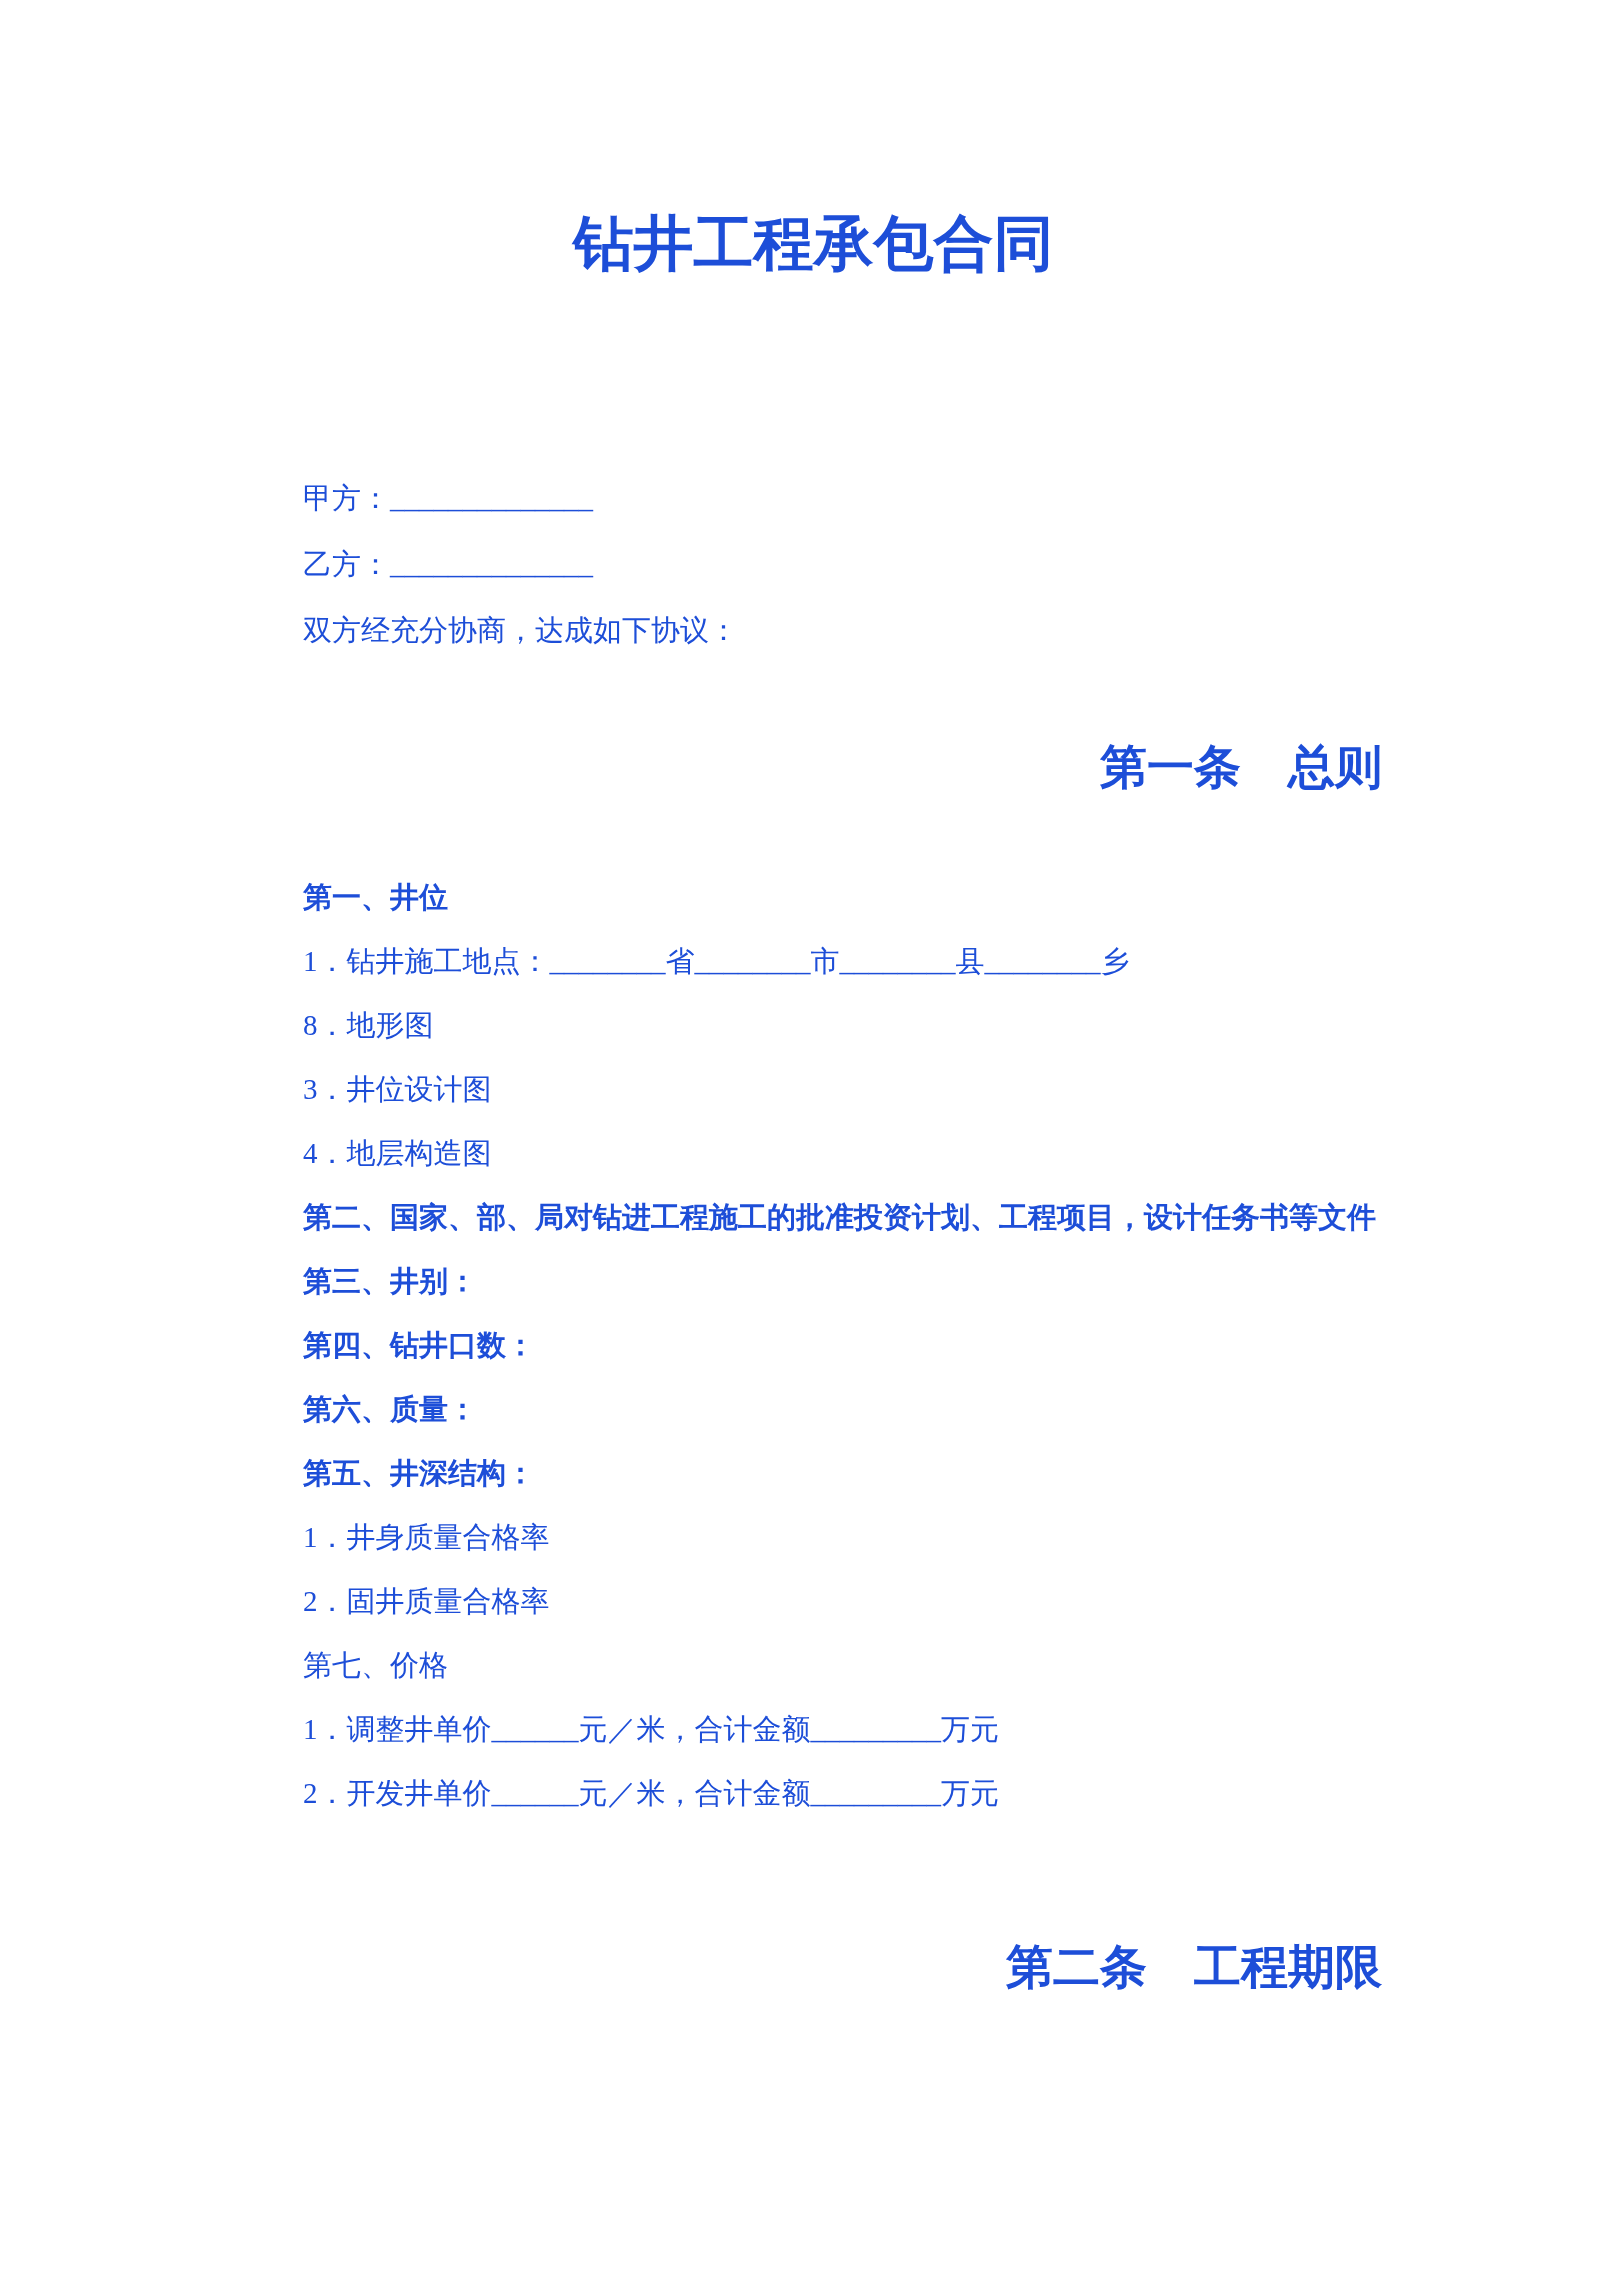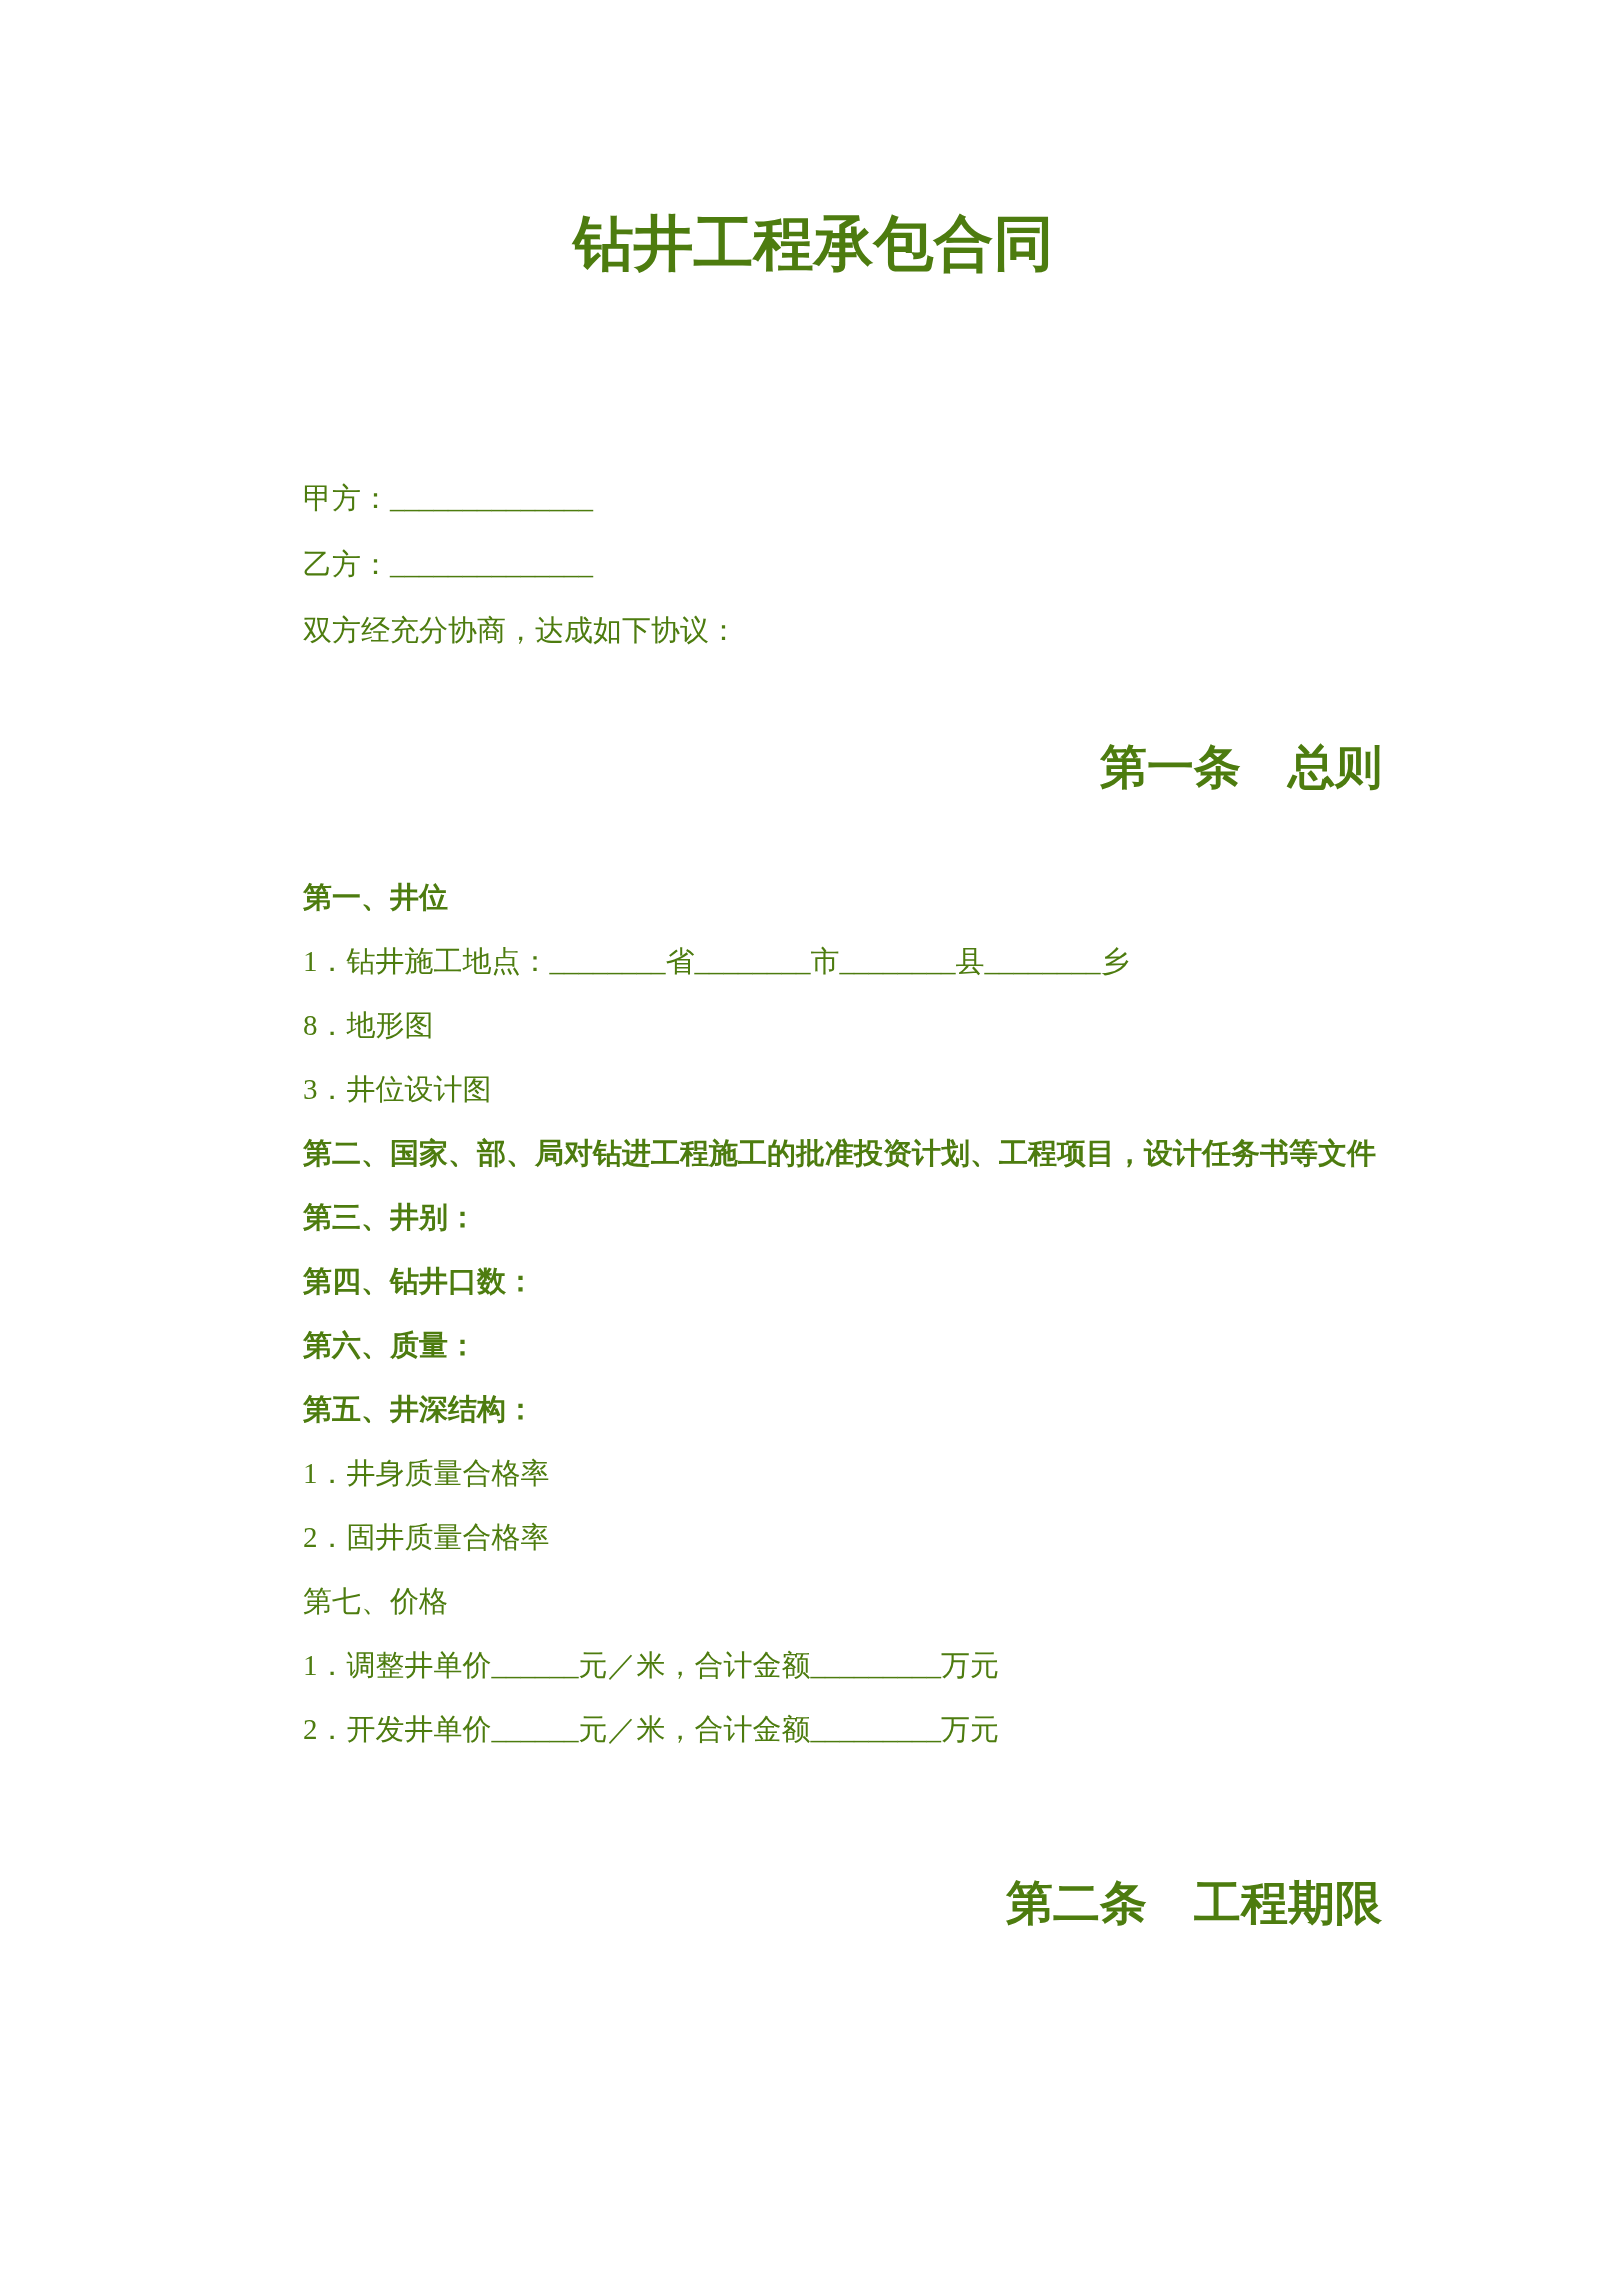--- a/index.html
+++ b/index.html
@@ -1,21 +1,21 @@
 <!DOCTYPE html>
 <html style="font-size:14.5px"><head>
 <meta charset="utf-8">
 <style>
   html, body { margin: 0; padding: 0; background: #ffffff; }
   .page {
     position: relative;
     width: 1623px;
     height: 2130px;
     background: #ffffff;
-    color: #4d7c0f;
+    color: #1d4ed8;
     overflow: hidden;
     font-family: "Liberation Serif", "DejaVu Serif", serif;
     font-size: 29px;
   }
   .content {
     padding: 0 241px 0 245px;
   }
   .doc-title {
     margin: 0;
     padding-top: 194px;
@@ -67,20 +67,21 @@
       <p>双方经充分协商，达成如下协议：</p>
     </div>
 
     <h2 class="article-heading">第一条　总则</h2>
 
     <div class="body-block">
       <p class="b">第一、井位</p>
       <p>1．钻井施工地点：________省________市________县________乡</p>
       <p>8．地形图</p>
       <p>3．井位设计图</p>
+      <p>4．地层构造图</p>
       <p class="b">第二、国家、部、局对钻进工程施工的批准投资计划、工程项目，设计任务书等文件</p>
       <p class="b">第三、井别：</p>
       <p class="b">第四、钻井口数：</p>
       <p class="b">第六、质量：</p>
       <p class="b">第五、井深结构：</p>
       <p>1．井身质量合格率</p>
       <p>2．固井质量合格率</p>
       <p>第七、价格</p>
       <p>1．调整井单价______元／米，合计金额_________万元</p>
       <p>2．开发井单价______元／米，合计金额_________万元</p>

